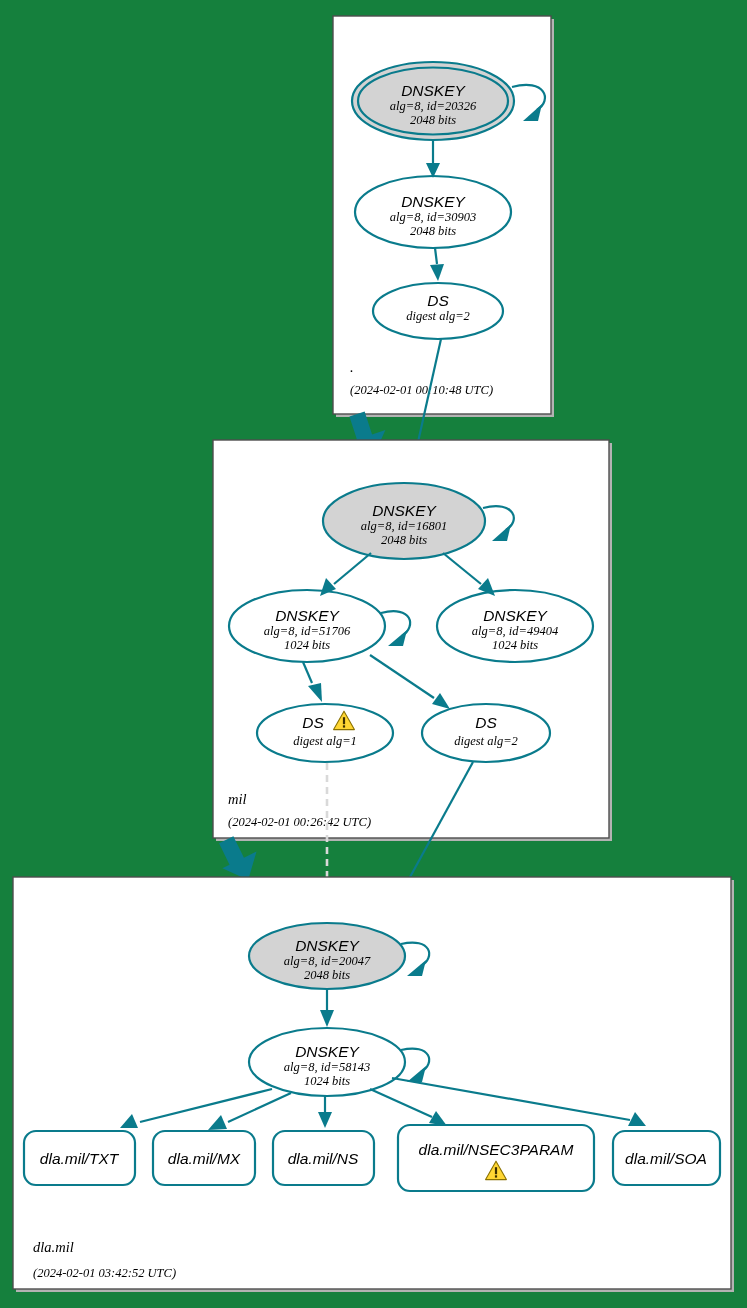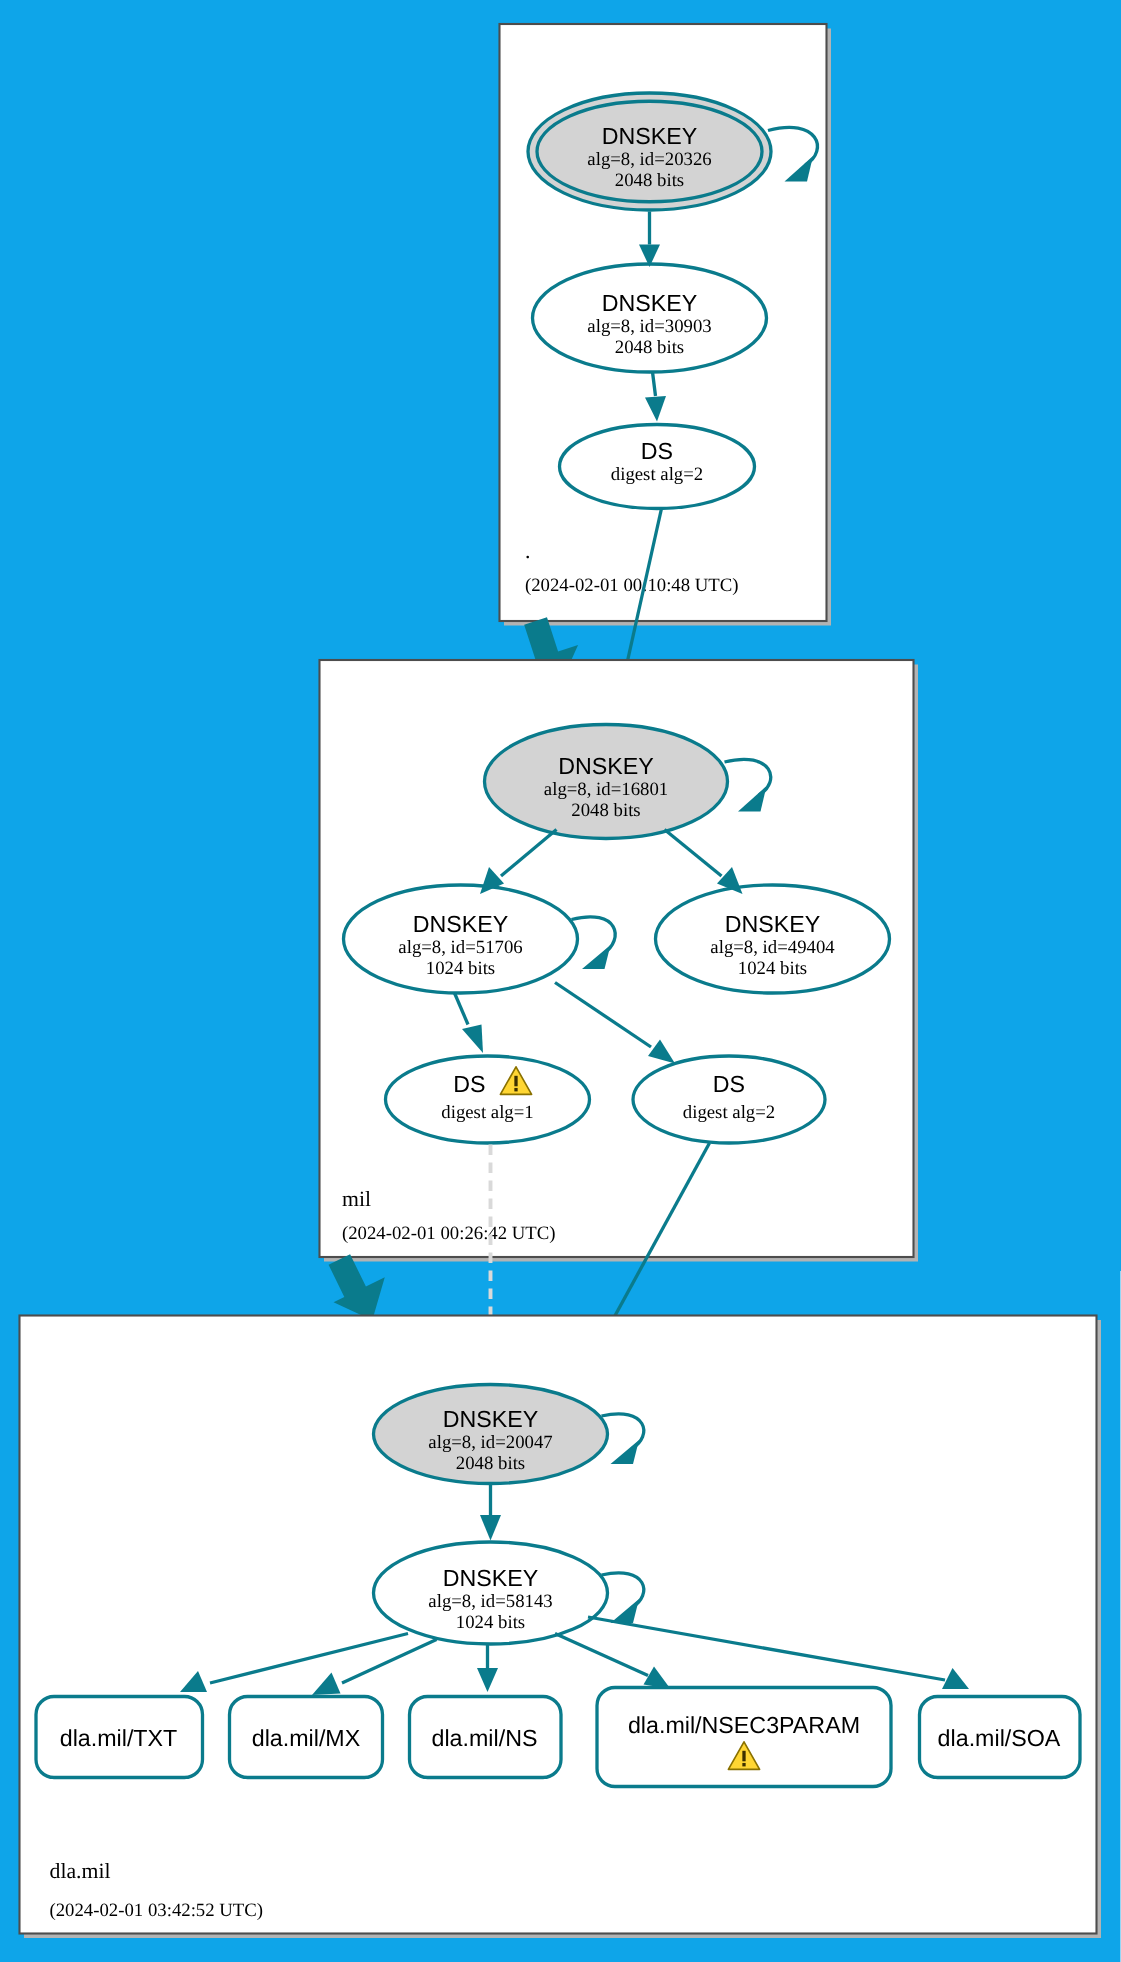--- a/index.html
+++ b/index.html
@@ -7,22 +7,23 @@
     padding: 0;
     background: #ffffff;
   }
   body {
     font-family: "Liberation Sans", sans-serif;
   }
   #canvas {
     position: relative;
     width: 747px;
     height: 1308px;
-    background: #0ea5e9;
+    background: #15803d;
     overflow: hidden;
+    font-style: italic;
   }
   svg#graph {
     position: absolute;
     left: 0;
     top: 0;
     width: 747px;
     height: 1308px;
   }
   .zone-box {
     fill: #ffffff;

